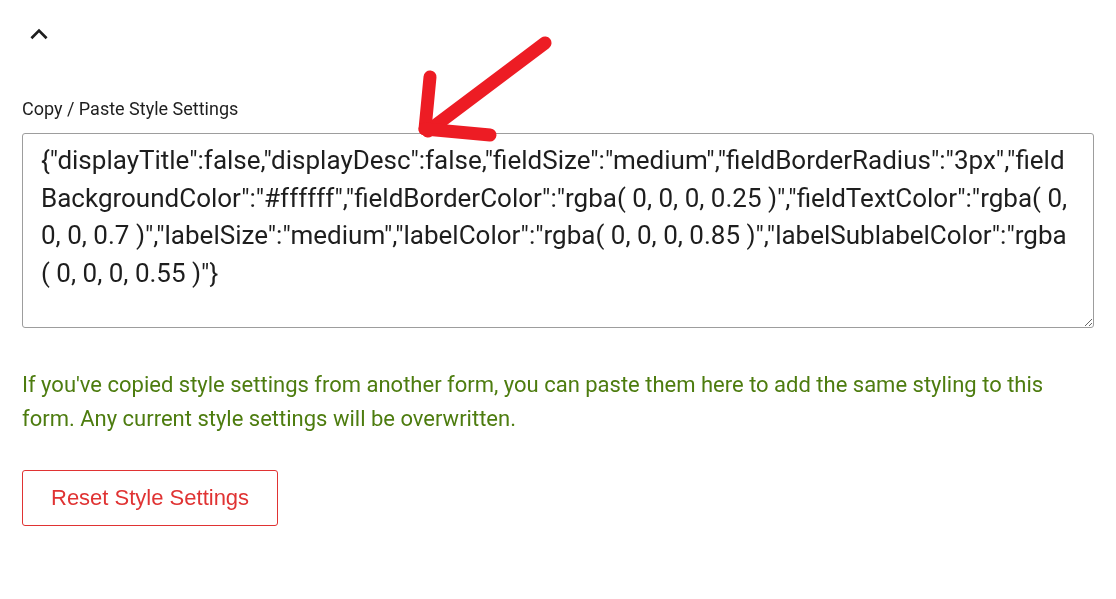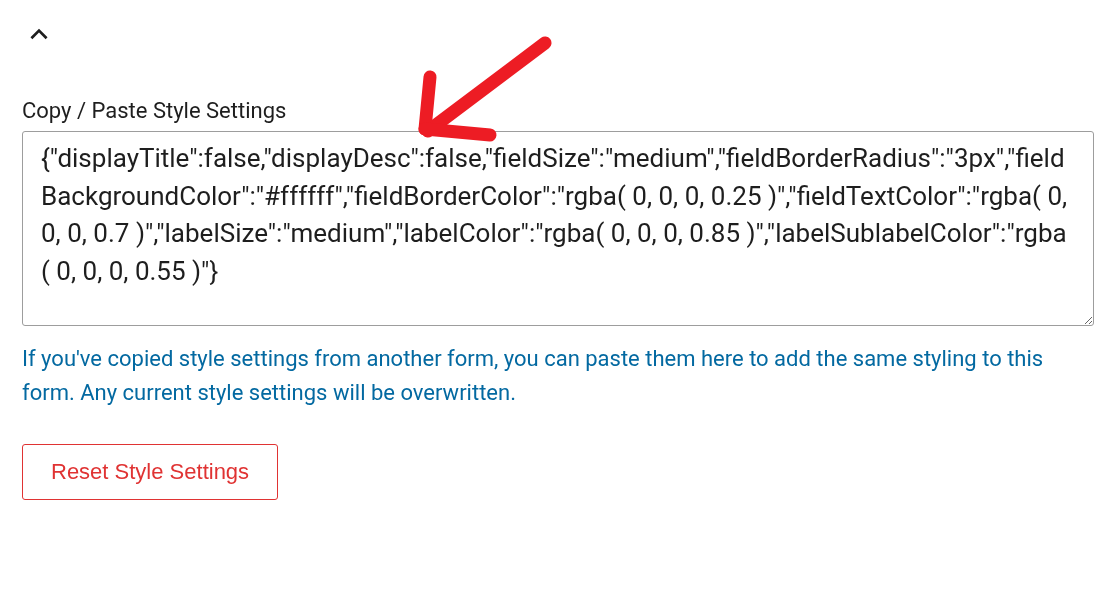--- a/index.html
+++ b/index.html
@@ -28,23 +28,23 @@
       padding: 4px;
     }
     .chevron svg {
       width: 26px;
       height: 26px;
       stroke: #1e1e1e;
       stroke-width: 2.5;
       fill: none;
     }
     .field-label {
-      font-size: 22px;
+      font-size: 18px;
       color: #1e1e1e;
-      margin-bottom: 8px;
+      margin-bottom: 14px;
       font-weight: 400;
     }
     .style-textarea {
       width: 100%;
       height: 195px;
       font-family: -apple-system, BlinkMacSystemFont, "Segoe UI", Roboto, Helvetica, Arial, sans-serif;
       font-size: 26px;
       line-height: 1.45;
       color: #1e1e1e;
       border: 1px solid #9d9d9d;
@@ -62,22 +62,22 @@
       background: transparent;
     }
     .style-textarea::-webkit-scrollbar-thumb {
       background: #bdbdbd;
       border-radius: 10px;
       border: 4px solid #ffffff;
     }
     .help-text {
       font-size: 22px;
       line-height: 1.55;
-      color: #0369a1;
-      margin-top: 12px;
+      color: #4d7c0f;
+      margin-top: 36px;
       margin-bottom: 34px;
     }
     .reset-btn {
       display: inline-block;
       background: #ffffff;
       border: 1px solid #e03333;
       color: #e03333;
       font-size: 22px;
       font-weight: 400;
       padding: 14px 28px;

